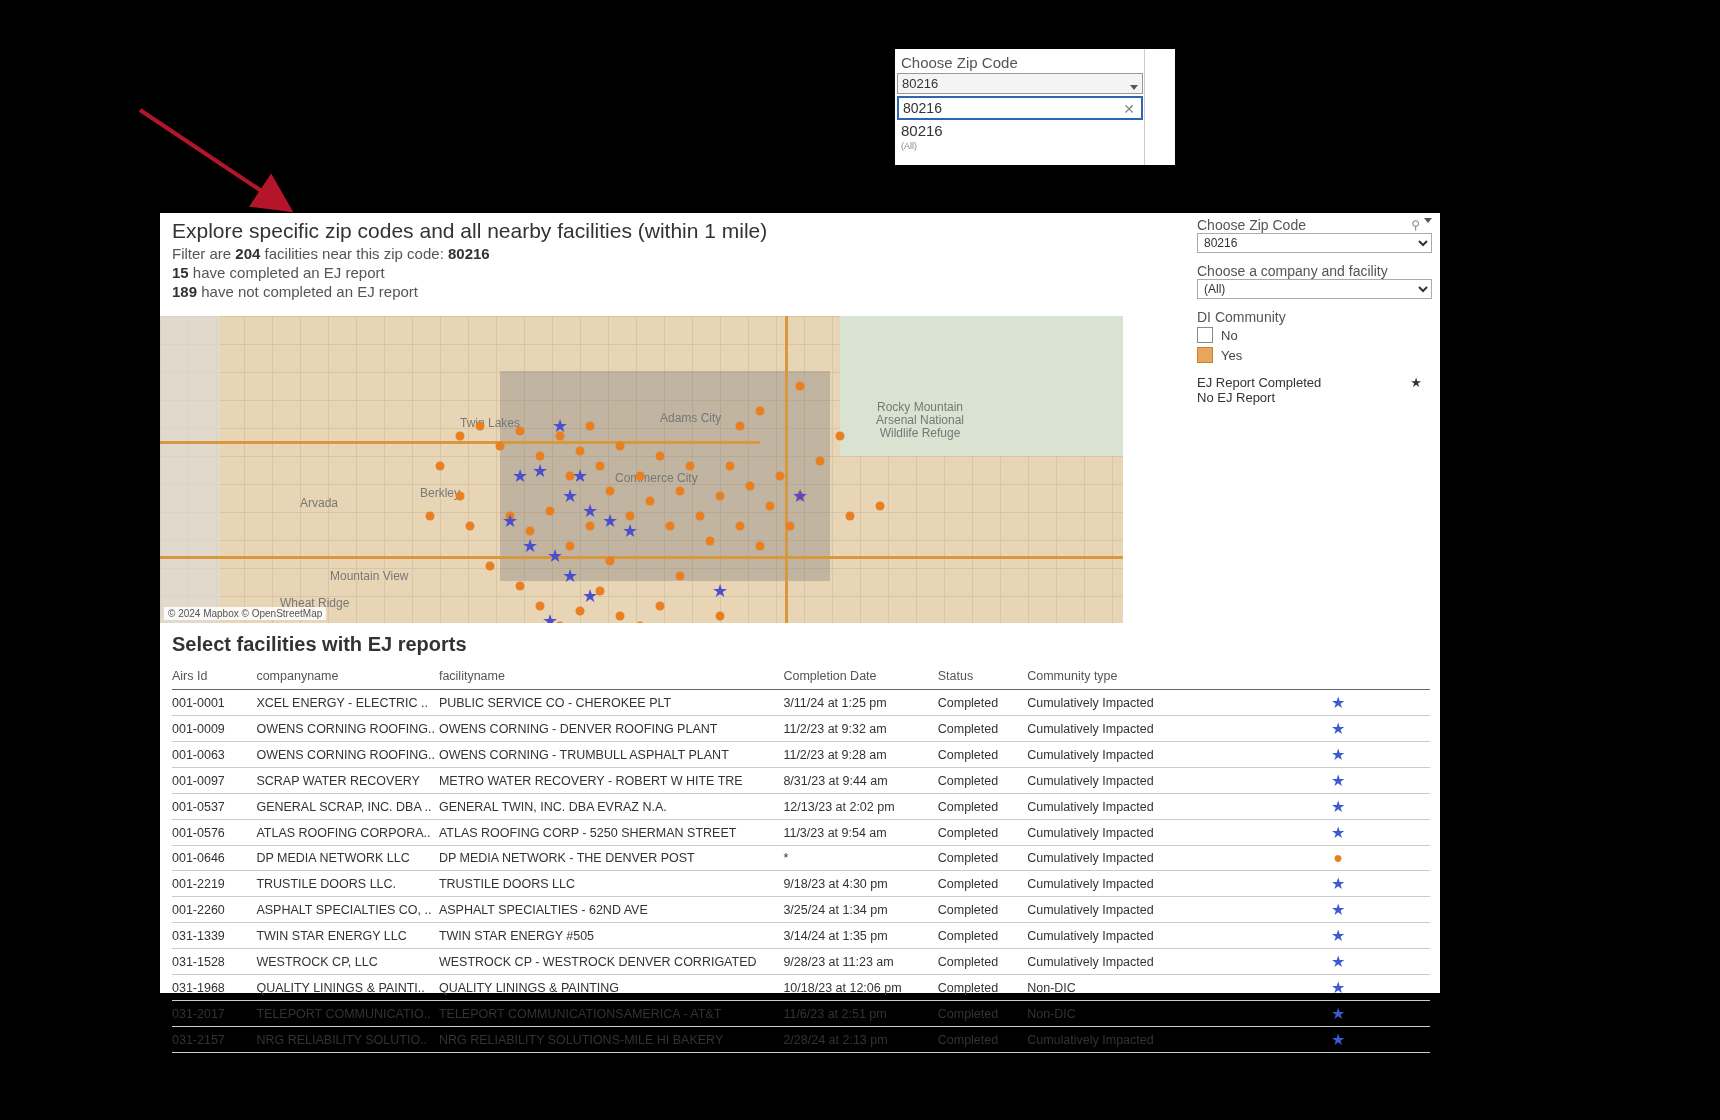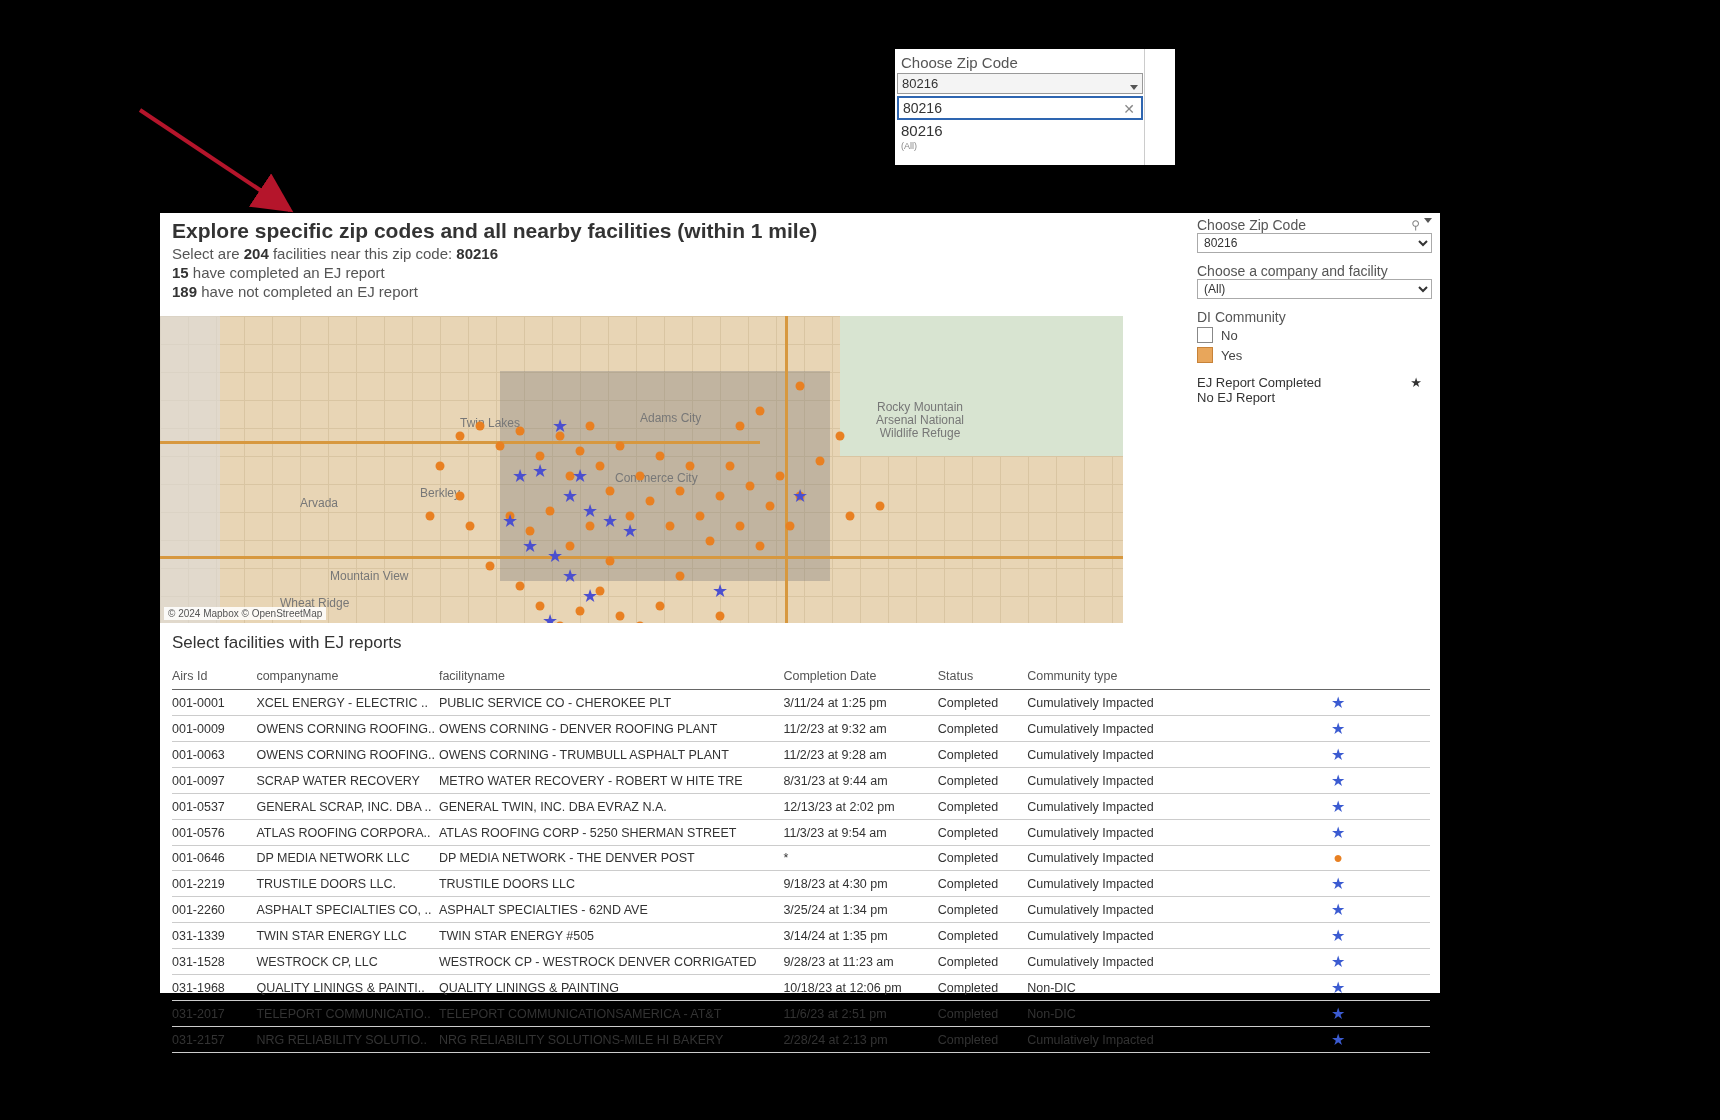--- a/index.html
+++ b/index.html
@@ -30,21 +30,21 @@
     position:absolute; left:130px; top:100px;
   }
 
   
   .panel {
     position:absolute; left:160px; top:213px; width:1280px; height:780px;
     background:#fff; box-sizing:border-box;
   }
 
   .hdr { padding:6px 16px 6px 12px; }
-  .hdr .title { font-size:21px; font-weight:700; color:#333; }
+  .hdr .title { font-size:21px; font-weight:400; color:#333; }
   .hdr .line  { font-size:15px; color:#555; margin-top:2px; }
   .hdr .line b { font-weight:700; color:#333; }
 
   
   .rcol { position:absolute; right:8px; top:4px; width:235px; font-size:13px; }
   .rcol .blk { margin-bottom:10px; }
   .rcol .lbl { font-size:14px; color:#555; display:flex; justify-content:space-between; align-items:center; }
   .rcol .lbl .ctrl { color:#888; font-size:12px; display:inline-flex; gap:4px; }
   .rcol select.sel {
     width:100%; border:1px solid #aaa; font-size:12px; background:#fff; color:#333; padding:1px 2px;
@@ -69,21 +69,21 @@
   .map .mask-left { position:absolute; left:0; top:0; width:60px; height:100%; background:#dcdcdc; opacity:.6; }
   .map .hl { position:absolute; left:340px; top:55px; width:330px; height:210px; background:rgba(120,120,120,.35); }
   .map .road { position:absolute; height:3px; background:#d7983f; }
   .map .road.v { width:3px; height:auto; }
   .map .city { position:absolute; color:#777; font-size:12px; }
   .map .attr { position:absolute; left:4px; bottom:3px; font-size:10px; color:#555; background:rgba(255,255,255,.85); padding:1px 4px; }
   .map .node { position:absolute; width:9px; height:9px; border-radius:50%; background:#e88022; transform:translate(-50%,-50%);}
   .map .node.star { background:none; width:auto; height:auto; color:#4b4fcf; font-size:18px; line-height:10px;}
 
   
-  .tbl-title { position:absolute; left:12px; top:420px; font-size:17px; font-weight:400; color:#333;}
+  .tbl-title { position:absolute; left:12px; top:420px; font-size:20px; font-weight:700; color:#333;}
   .tbl { position:absolute; left:12px; top:450px; width:1258px; border-collapse:collapse; font-size:12.5px; color:#333; }
   .tbl th { text-align:left; font-weight:400; color:#555; padding:6px 4px 6px 0; border-bottom:1px solid #666;}
   .tbl td { padding:3px 4px 3px 0; border-bottom:1px solid #ccc; vertical-align:middle; white-space:nowrap; overflow:hidden; text-overflow:ellipsis;}
   .tbl td.mark { text-align:center; color:#3b5bd1; font-size:16px; }
   .tbl td.mark.orange { color:#e88022; }
   .tbl col.c1{width:85px}.tbl col.c2{width:175px}.tbl col.c3{width:345px}.tbl col.c4{width:155px}.tbl col.c5{width:90px}.tbl col.c6{width:225px}.tbl col.c7{width:183px}
 
   .rcol .filter-blk { position:absolute; top:398px; width:100%; }
 
   .caret-down { display:inline-block; width:0; height:0; border-left:4px solid transparent; border-right:4px solid transparent; border-top:5px solid #555; vertical-align:middle;}
@@ -115,21 +115,21 @@
         </marker>
       </defs>
     <line x1="10" y1="10" x2="160" y2="110" stroke="#b5152b" stroke-width="4" marker-end="url(#ah)"></line>
   </svg>
 
   <div class="panel">
 
     <div class="hdr">
       <div class="title">Explore specific zip codes and all nearby facilities (within 1 mile)</div>
       <div class="line">
-        <span>Select are </span><b>204</b><span> facilities near this zip code: </span><b>80216</b>
+        <span>Filter are </span><b>204</b><span> facilities near this zip code: </span><b>80216</b>
       </div>
       <div class="line">
         <b>15</b><span> have completed an EJ report</span>
       </div>
       <div class="line">
         <b>189</b><span> have not completed an EJ report</span>
       </div>
     </div>
 
     <div class="rcol">
@@ -174,21 +174,21 @@
 
     <div class="map">
       <div class="park"></div>
       <div class="mask-left"></div>
       <div class="hl"></div>
       <div class="road" style="left:0;top:240px;width:963px"></div>
       <div class="road" style="left:0;top:125px;width:600px"></div>
       <div class="road v" style="left:625px;top:0;height:307px"></div>
 
       <div class="city" style="left:300px;top:100px">Twin Lakes</div>
-      <div class="city" style="left:480px;top:95px">Adams City</div>
+      <div class="city" style="left:500px;top:95px">Adams City</div>
       <div class="city" style="left:455px;top:155px">Commerce City</div>
       <div class="city" style="left:260px;top:170px">Berkley</div>
       <div class="city" style="left:140px;top:180px">Arvada</div>
       <div class="city" style="left:170px;top:253px">Mountain View</div>
       <div class="city" style="left:120px;top:280px">Wheat Ridge</div>
 
       <div class="city" style="left:700px;top:85px;width:120px;text-align:center;line-height:1.1">Rocky Mountain Arsenal National Wildlife Refuge</div>
 
       <div id="map-nodes">
           <div class="node" style="left: 300px; top: 120px;"></div>

